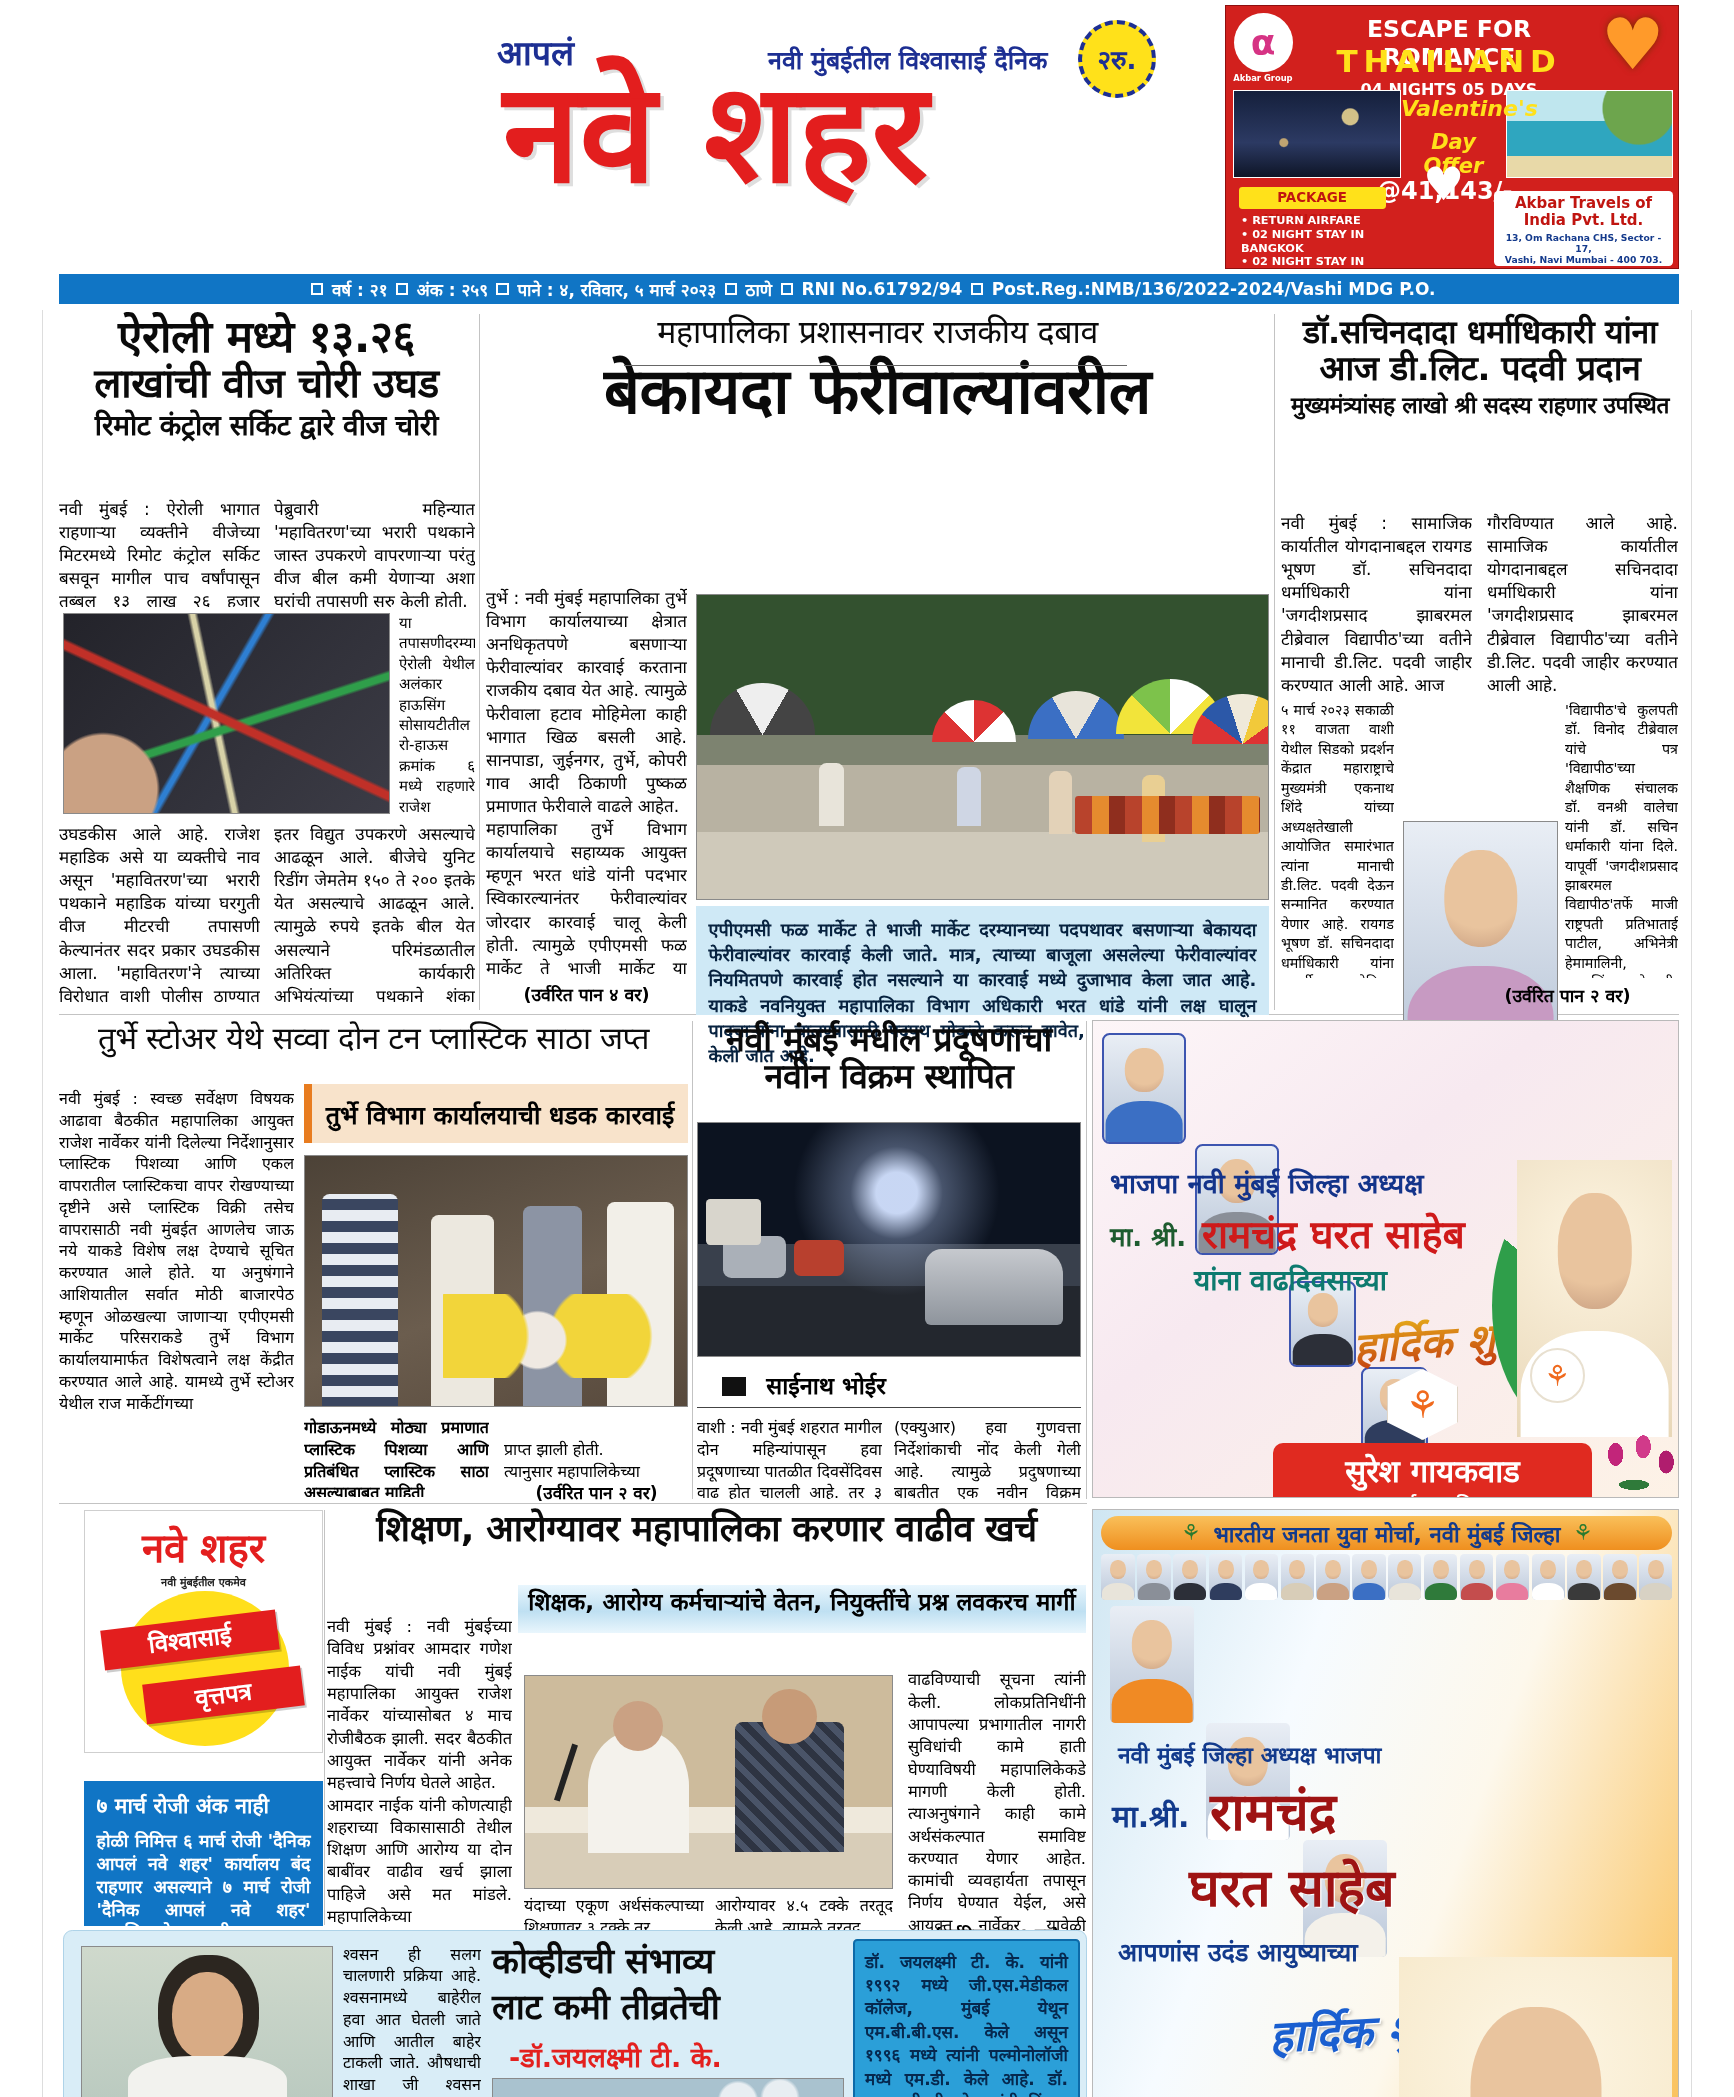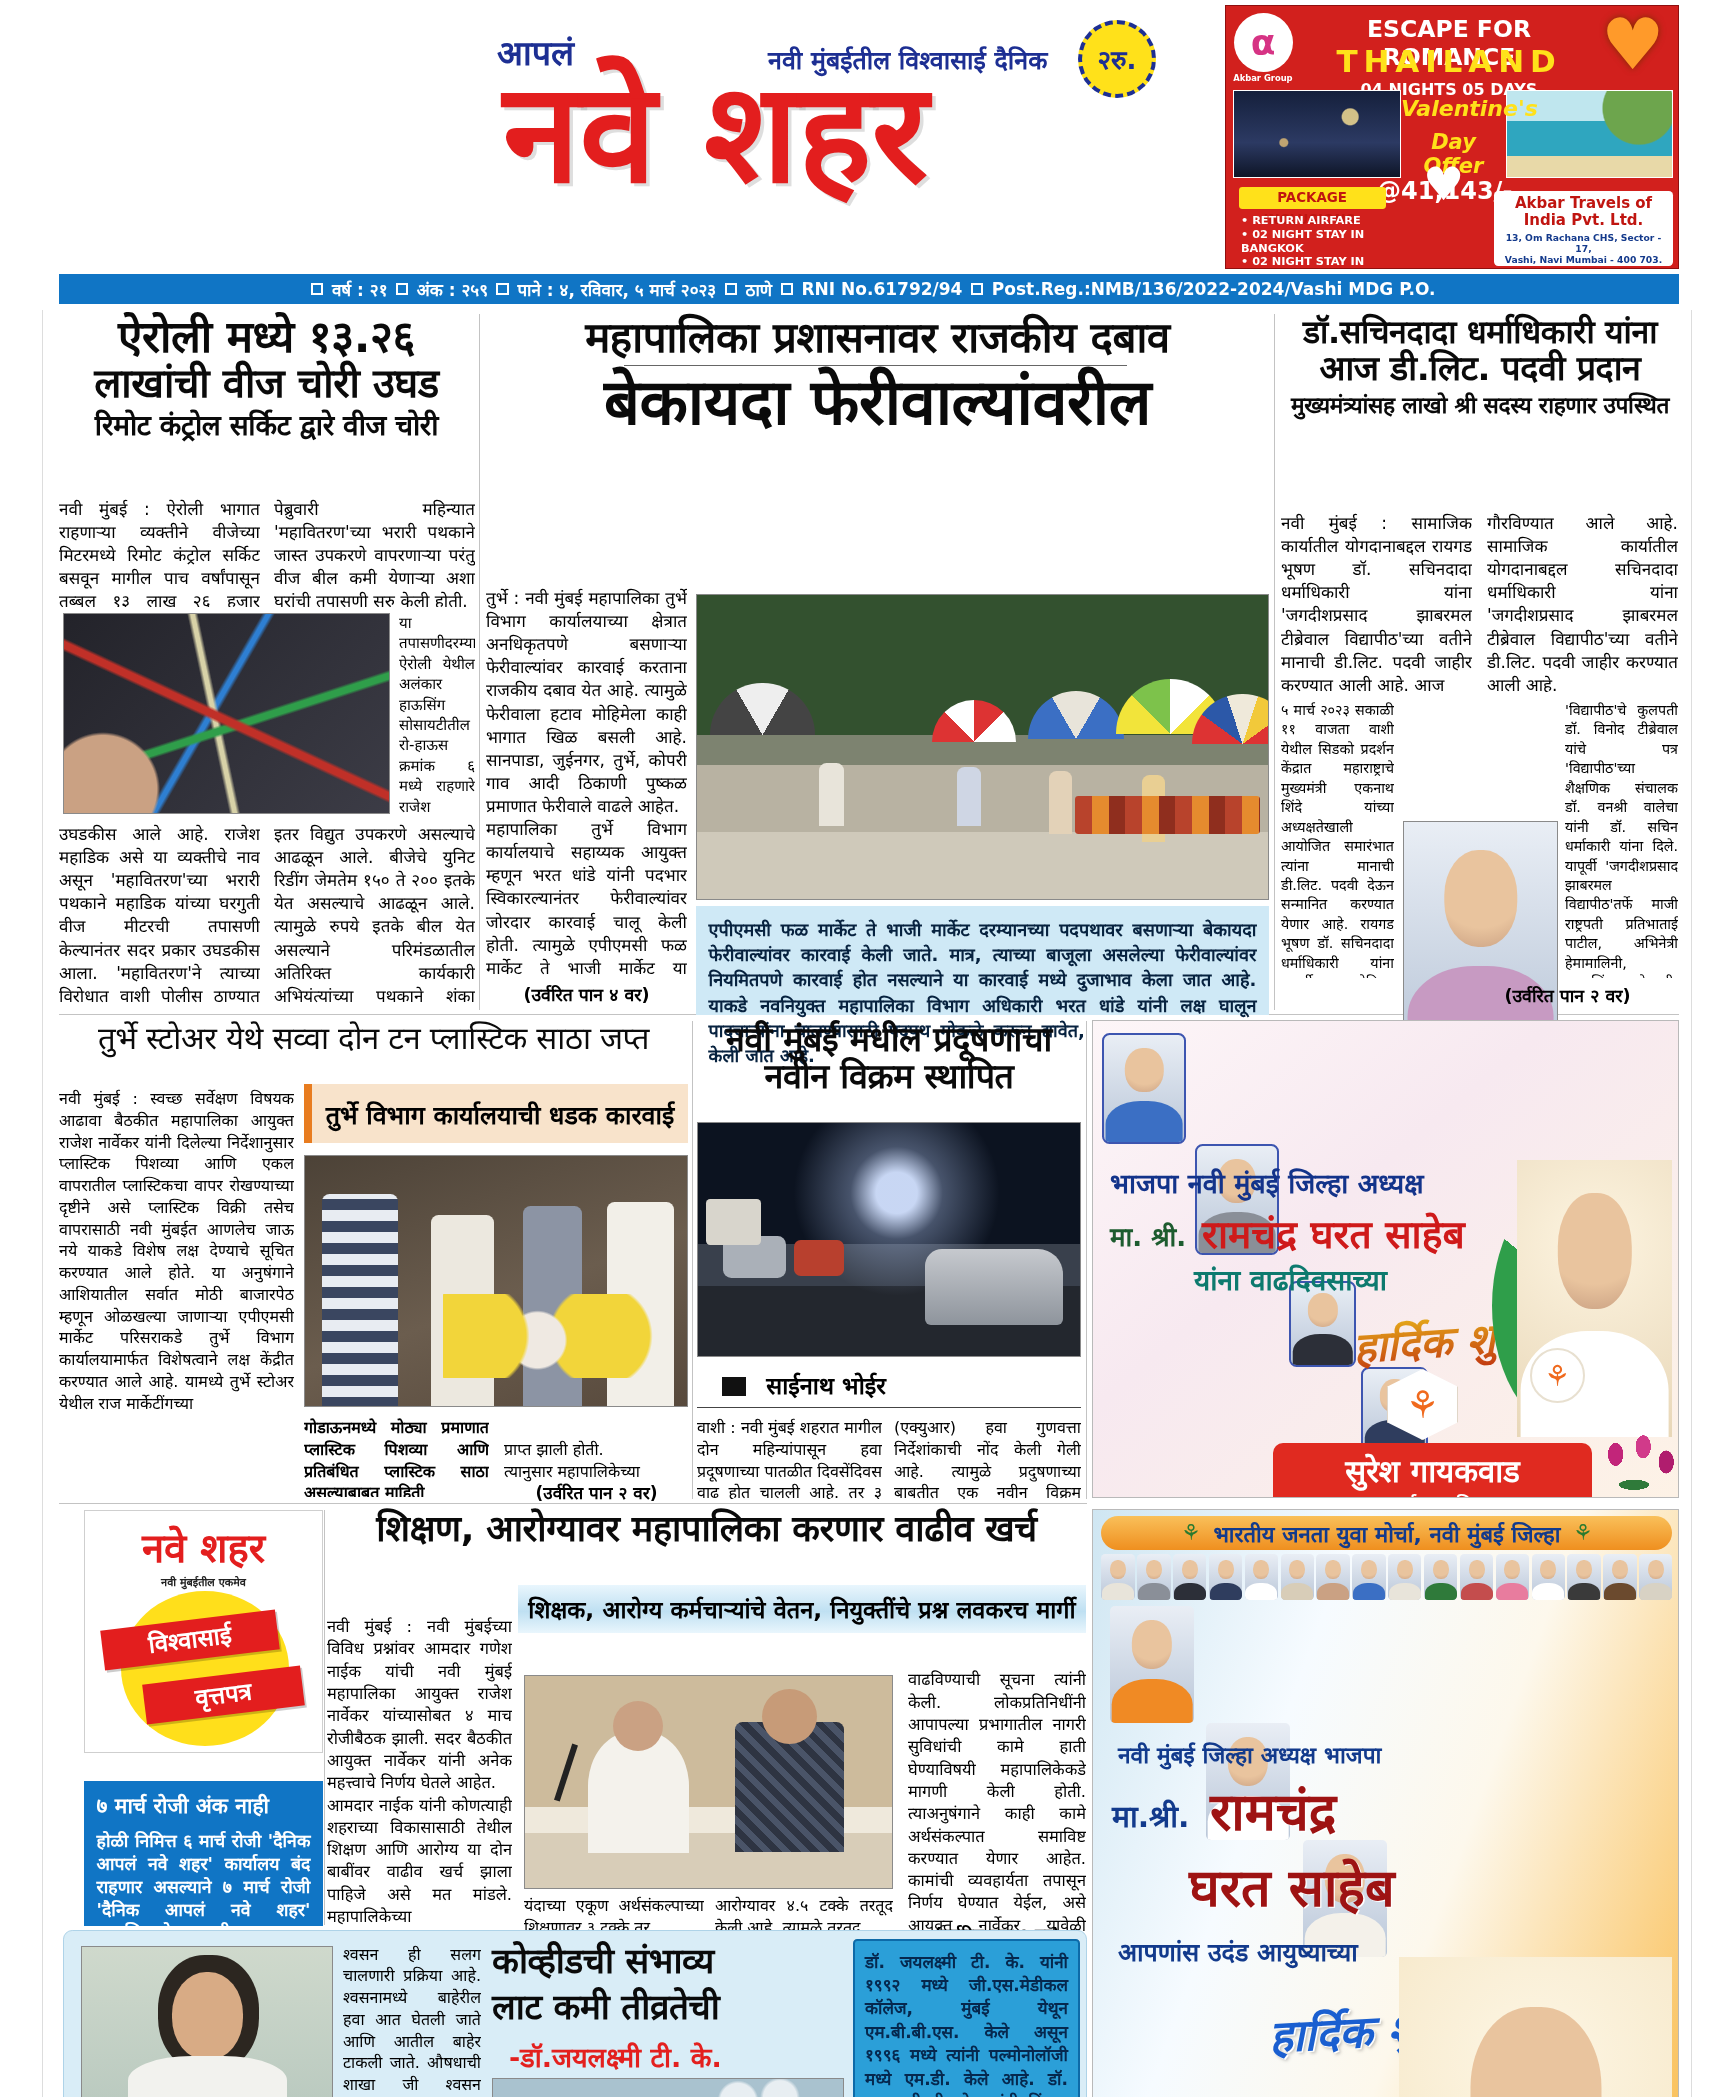--- a/index.html
+++ b/index.html
@@ -115,21 +115,21 @@
                  linear-gradient(-18deg,transparent 43%,#2f9e4a 44% 46%,transparent 47%),
                  linear-gradient(78deg,transparent 45%,#d8d2a8 46% 47%,transparent 48%),
                  linear-gradient(-60deg,transparent 52%,#2e7fd2 53% 54%,transparent 55%),
                  linear-gradient(135deg,#23232a,#3c3c46)"></div>
     <div class="abs body-txt" style="left:340px;top:300px;width:76px;height:201px;font-size:15px">या तपासणीदरम्यान ऐरोली येथील अलंकार हाऊसिंग सोसायटीतील रो-हाऊस क्रमांक ६ मध्ये राहणारे राजेश महाडिक यांच्या घरात एकाऐवजी जास्त एअर कंडिशनर आणि</div>
     <div class="abs body-txt" style="left:0;top:510px;width:201px;height:185px">उघडकीस आले आहे. राजेश महाडिक असे या व्यक्तीचे नाव असून 'महावितरण'च्या भरारी पथकाने महाडिक यांच्या घरगुती वीज मीटरची तपासणी केल्यानंतर सदर प्रकार उघडकीस आला. 'महावितरण'ने त्याच्या विरोधात वाशी पोलीस ठाण्यात वीज चोरी केल्याप्रकरणी गुन्हा दाखल केला आहे.</div>
     <div class="abs body-txt" style="left:215px;top:510px;width:201px;height:185px">इतर विद्युत उपकरणे असल्याचे आढळून आले. बीजेचे युनिट रिडींग जेमतेम १५० ते २०० इतके येत असल्याचे आढळून आले. त्यामुळे रुपये इतके बील येत असल्याने परिमंडळातील अतिरिक्त कार्यकारी अभियंत्यांच्या पथकाने शंका घेऊन सखोल तपासणी केली. (उर्वरित पान २ वर)</div>
   </div>
 
   <div class="abs" style="left:486px;top:315px;width:783px;height:698px">
-    <div class="hl" style="font-size:42px;font-weight:700">महापालिका प्रशासनावर राजकीय दबाव</div>
+    <div class="hl" style="font-size:32px;font-weight:400">महापालिका प्रशासनावर राजकीय दबाव</div>
     <div class="hrule" style="left:138px;top:50px;width:503px;background:#666"></div>
     <div class="hl" style="font-size:63px;font-weight:900;margin-top:7px">बेकायदा फेरीवाल्यांवरील</div>
     <div class="abs body-txt" style="left:0;top:272px;width:201px;height:390px;white-space:pre-line">तुर्भे : नवी मुंबई महापालिका तुर्भे विभाग कार्यालयाच्या क्षेत्रात अनधिकृतपणे बसणाऱ्या फेरीवाल्यांवर कारवाई करताना राजकीय दबाव येत आहे. त्यामुळे फेरीवाला हटाव मोहिमेला काही भागात खिळ बसली आहे. सानपाडा, जुईनगर, तुर्भे, कोपरी गाव आदी ठिकाणी पुष्कळ प्रमाणात फेरीवाले वाढले आहेत.
 महापालिका तुर्भे विभाग कार्यालयाचे सहाय्यक आयुक्त म्हणून भरत धांडे यांनी पदभार स्विकारल्यानंतर फेरीवाल्यांवर जोरदार कारवाई चालू केली होती. त्यामुळे एपीएमसी फळ मार्केट ते भाजी मार्केट या मार्गावरील पदपथ पादचाऱ्यांना</div>
     <div class="abs ctr b" style="left:0;top:667px;width:201px;font-size:17.6px">(उर्वरित पान ४ वर)</div>
 
     <div class="photo" style="left:210px;top:279px;width:573px;height:306px;
                 background:linear-gradient(#33512f 0 46%,#7d8370 46% 56%,#b8b2a2 56% 78%,#cfc9ba 78% 100%)">
       <div class="umb" style="left:12.6px;top:88px;background:
            conic-gradient(from 270deg at 50% 100%,#444 0 60deg,#eee 60deg 120deg,#444 120deg 180deg)"></div>
@@ -269,21 +269,21 @@
   </div>
   <div class="abs" style="left:84px;top:1781px;width:239px;height:145px;background:#1075c5;color:#fff;padding:11.7px 12.6px;overflow:hidden">
     <div style="font-size:21px;font-weight:900;line-height:1.25">७ मार्च रोजी अंक नाही</div>
     <div style="font-size:17.6px;font-weight:700;line-height:1.3;text-align:justify;margin-top:11px">होळी निमित्त ६ मार्च रोजी 'दैनिक आपलं नवे शहर' कार्यालय बंद राहणार असल्याने ७ मार्च रोजी 'दैनिक आपलं नवे शहर' प्रकाशित होणार नाही.</div>
 
   </div>
   <div class="vr" style="left:324px;top:1510px;height:415px"></div>
 
   <div class="abs" style="left:327px;top:1509px;width:759px;height:438px">
     <div class="hl" style="font-size:36px;font-weight:900">शिक्षण, आरोग्यावर महापालिका करणार वाढीव खर्च</div>
-    <div class="abs ctr" style="left:191px;top:76px;width:568px;height:48px;display:flex;align-items:center;justify-content:center;
+    <div class="abs ctr" style="left:191px;top:76px;width:568px;height:48px;display:flex;align-items:flex-start;justify-content:center;
                 background:linear-gradient(#e9f6fd,#bfe0f2 55%,#e9f6fd)">
       <span style="font-size:23.5px;font-weight:800">शिक्षक, आरोग्य कर्मचाऱ्यांचे वेतन, नियुक्तींचे प्रश्न लवकरच मार्गी</span>
     </div>
     <div class="abs body-txt" style="left:0;top:107px;width:185px;height:331px;white-space:pre-line;font-size:16.4px">नवी मुंबई : नवी मुंबईच्या विविध प्रश्नांवर आमदार गणेश नाईक यांची नवी मुंबई महापालिका आयुक्त राजेश नार्वेकर यांच्यासोबत ४ माच रोजीबैठक झाली. सदर बैठकीत आयुक्त नार्वेकर यांनी अनेक महत्त्वाचे निर्णय घेतले आहेत.
 आमदार नाईक यांनी कोणत्याही शहराच्या विकासासाठी तेथील शिक्षण आणि आरोग्य या दोन बाबींवर वाढीव खर्च झाला पाहिजे असे मत मांडले. महापालिकेच्या</div>
     <div class="photo" style="left:197px;top:166px;width:369px;height:214px;
                 background:linear-gradient(#cdbb9c 0 62%,#efe9dc 62% 74%,#d8cdb8 74% 100%)">
       <div class="fig" style="left:63px;top:55px;width:101px;height:122px;background:#f4f2ec;border-radius:45% 45% 0 0"></div>
       <div class="abs" style="left:88px;top:25px;width:50px;height:50px;border-radius:50%;background:#caa183"></div>
       <div class="fig" style="left:210px;top:46px;width:109px;height:130px;background:

